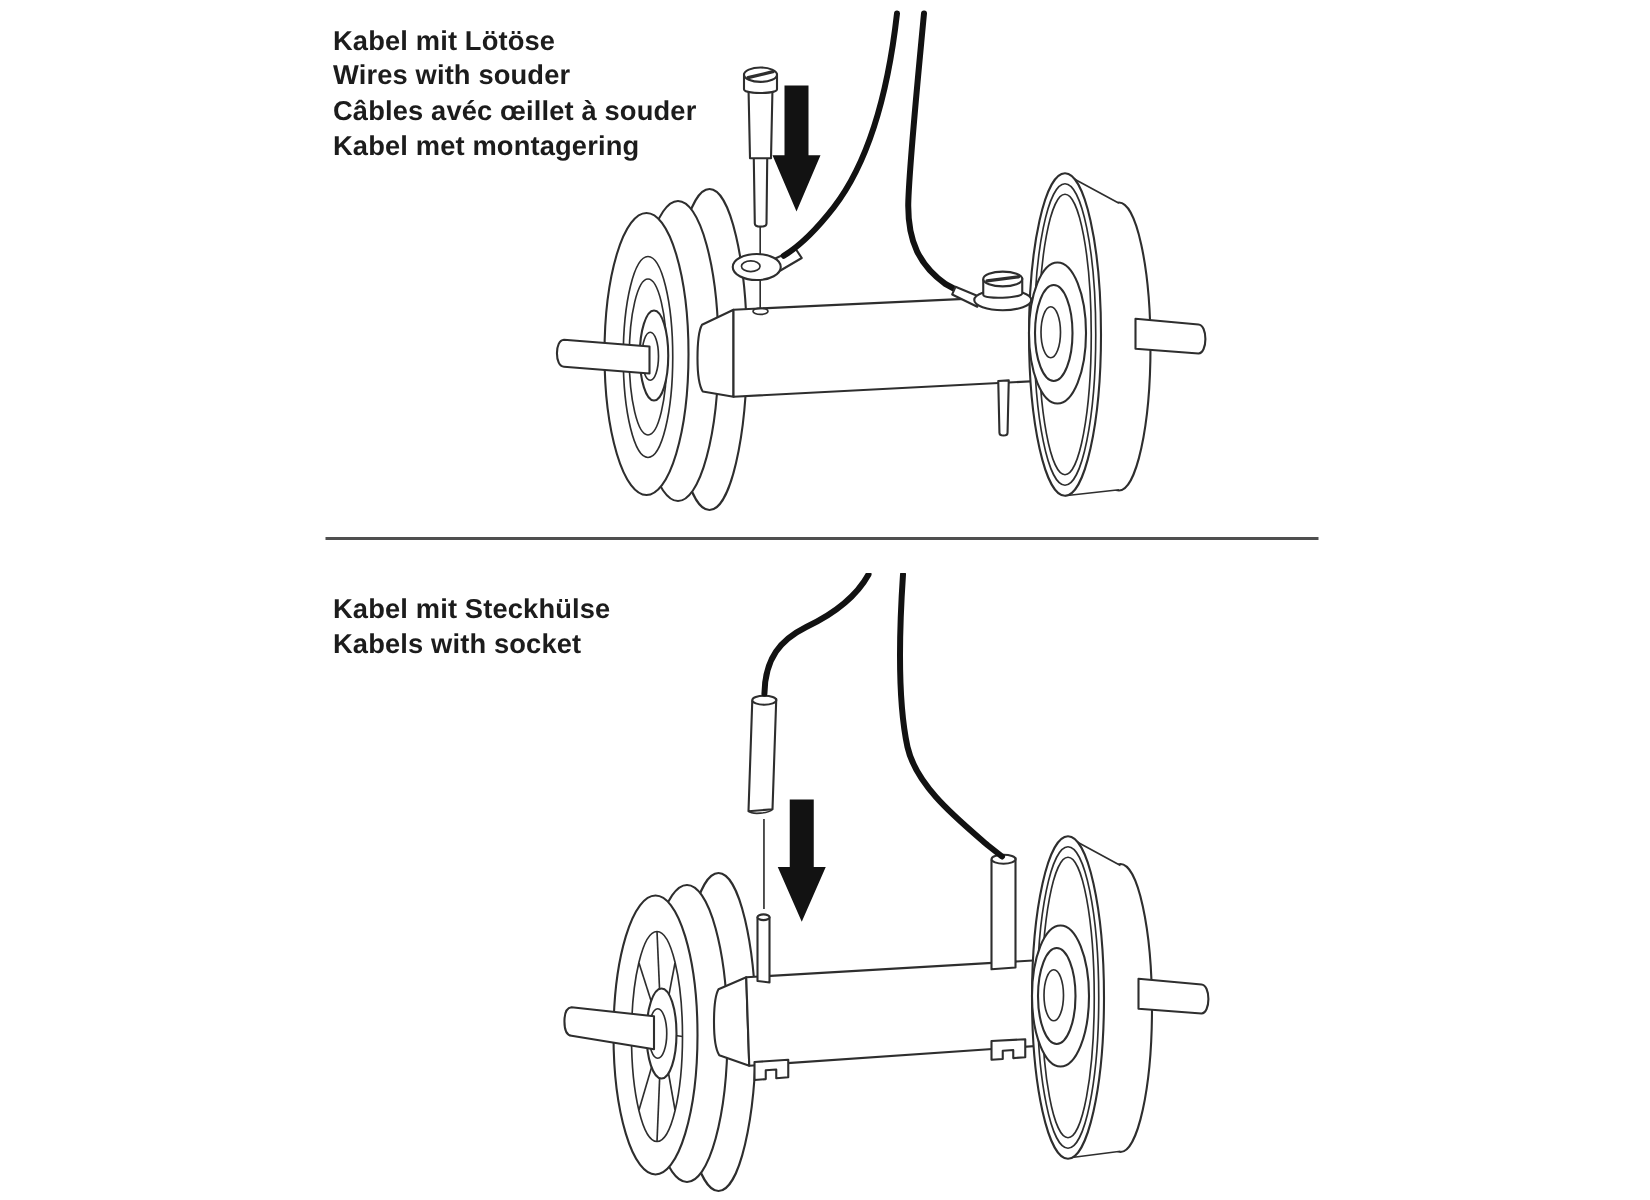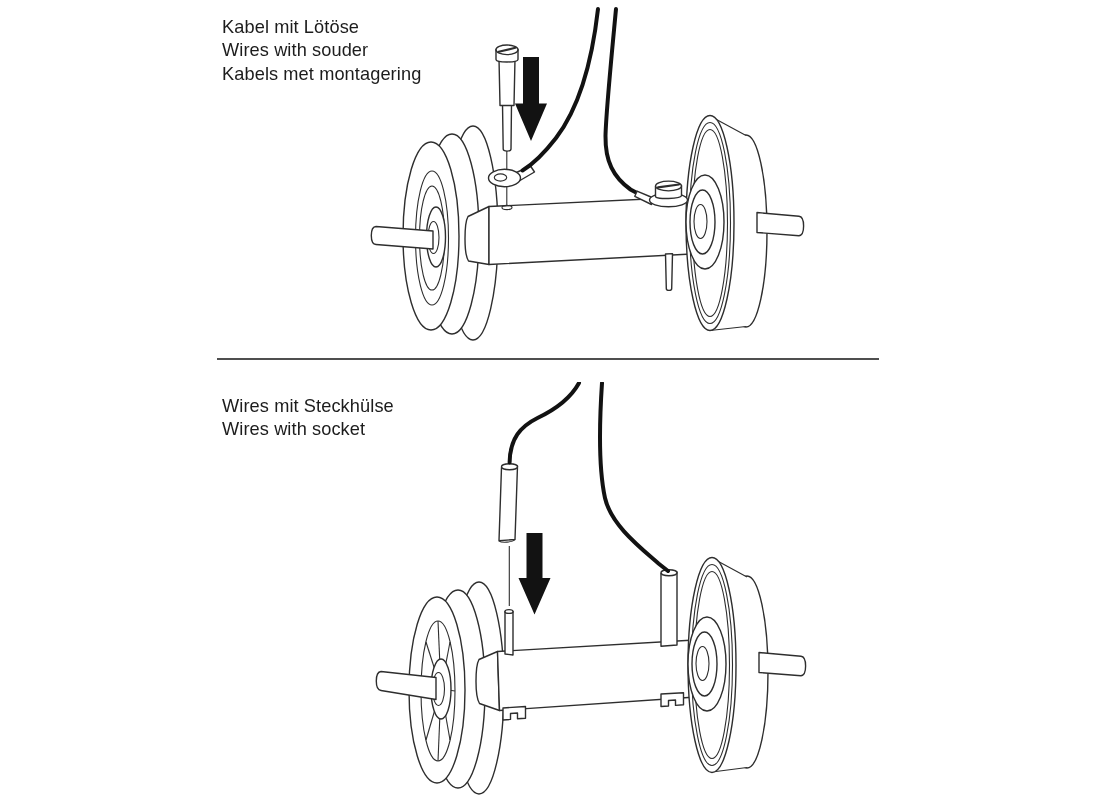--- a/index.html
+++ b/index.html
@@ -5,41 +5,42 @@
   :root{
     --ink:#2e2e2e; --wire:#121212; --divider:#4f4f4f; --text:#1c1c1c; --background:#ffffff;
   }
   html,body{margin:0;padding:0;}
   body{
     width:1100px;height:800px;position:relative;overflow:hidden;
     background:var(--background);
     font-family:"Liberation Sans","DejaVu Sans",sans-serif;
   }
   .labels{position:absolute;left:222px;font-size:18.2px;line-height:23.4px;color:var(--text);letter-spacing:0.1px;}
-  .labels div{white-space:nowrap;}
+  .labels div{white-space:nowrap;font-weight:bold;}
   #labels-top{top:16px;}
   #labels-bottom{top:395px;}
   .divider{position:absolute;left:217px;top:358px;width:662px;height:2px;background:var(--divider);}
   svg{position:absolute;}
   #svg-top{left:350px;top:0;}
   #svg-bottom{left:360px;top:382px;}
   .ln{fill:#fff;stroke:var(--ink);stroke-width:1.4;stroke-linejoin:round;}
   .ln-thin{fill:none;stroke:var(--ink);stroke-width:1.1;stroke-linejoin:round;}
   .white{fill:#fff;stroke:none;}
   .slot{fill:none;stroke:var(--ink);stroke-width:2.2;stroke-linecap:round;}
   .wire{fill:none;stroke:var(--wire);stroke-width:4;stroke-linecap:round;}
   .solid{fill:var(--wire);stroke:none;}
 </style>
 </head>
 <body>
 
 <div class="labels" id="labels-top">
   <div>Kabel mit Lötöse</div>
   <div>Wires with souder</div>
-  <div>Kabels met montagering</div>
+  <div>Câbles avéc œillet à souder</div>
+  <div>Kabel met montagering</div>
 </div>
 
 <svg id="svg-top" width="480" height="356" viewBox="350 0 480 356" role="img" aria-label="Exploded drawing of a model railway wheelset: a screw and a wire with solder eyelet hover above a hole in the axle bushing with a black arrow pointing down; a second wire is already fastened with screw and eyelet next to the right wheel">
   <g>
     <ellipse class="ln" cx="473" cy="233" rx="25" ry="107"></ellipse>
     <ellipse class="ln" cx="452" cy="234" rx="27" ry="100"></ellipse>
     <ellipse class="ln" cx="431" cy="236" rx="28" ry="94"></ellipse>
     <ellipse class="ln-thin" cx="432" cy="238" rx="16.5" ry="67"></ellipse>
     <ellipse class="ln-thin" cx="432" cy="238" rx="12.5" ry="52"></ellipse>
     <ellipse class="ln" cx="436" cy="237" rx="9.5" ry="30"></ellipse>
@@ -94,22 +95,22 @@
     <ellipse class="ln" cx="668.5" cy="186" rx="13" ry="4.9"></ellipse>
     <path class="slot" d="M658,187.3 L679,184.5"></path>
   </g>
 
   <path class="solid" d="M523,57 L539,57 L539,103.5 L547,103.5 L531,141 L515,103.5 L523,103.5 Z"></path>
 </svg>
 
 <div class="divider"></div>
 
 <div class="labels" id="labels-bottom">
-  <div>Wires mit Steckhülse</div>
-  <div>Wires with socket</div>
+  <div>Kabel mit Steckhülse</div>
+  <div>Kabels with socket</div>
 </div>
 
 <svg id="svg-bottom" width="470" height="418" viewBox="360 382 470 418" role="img" aria-label="Exploded drawing of a model railway wheelset: a wire with socket sleeve hovers above a contact pin on the axle bushing with a black arrow pointing down; a second wire with socket is already plugged onto the pin next to the right wheel">
   <g>
     <ellipse class="ln" cx="479" cy="688" rx="25" ry="106"></ellipse>
     <ellipse class="ln" cx="458" cy="689" rx="27" ry="99"></ellipse>
     <ellipse class="ln" cx="437" cy="690" rx="28" ry="93"></ellipse>
     <ellipse class="ln-thin" cx="438" cy="691" rx="17" ry="70"></ellipse>
     <g stroke-width="1.1" stroke="#2e2e2e">
       <line x1="441" y1="689" x2="455" y2="691"></line>

